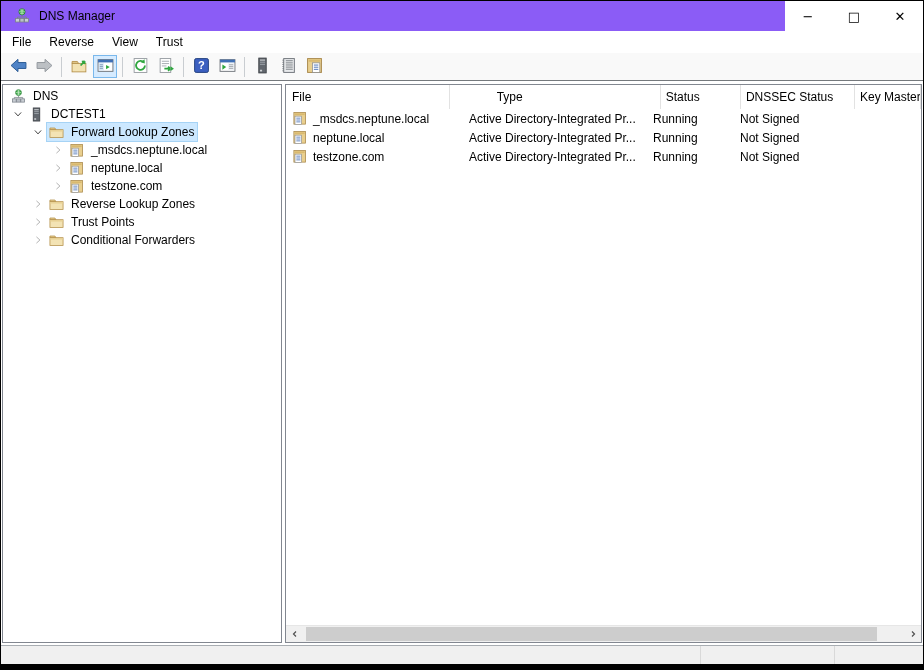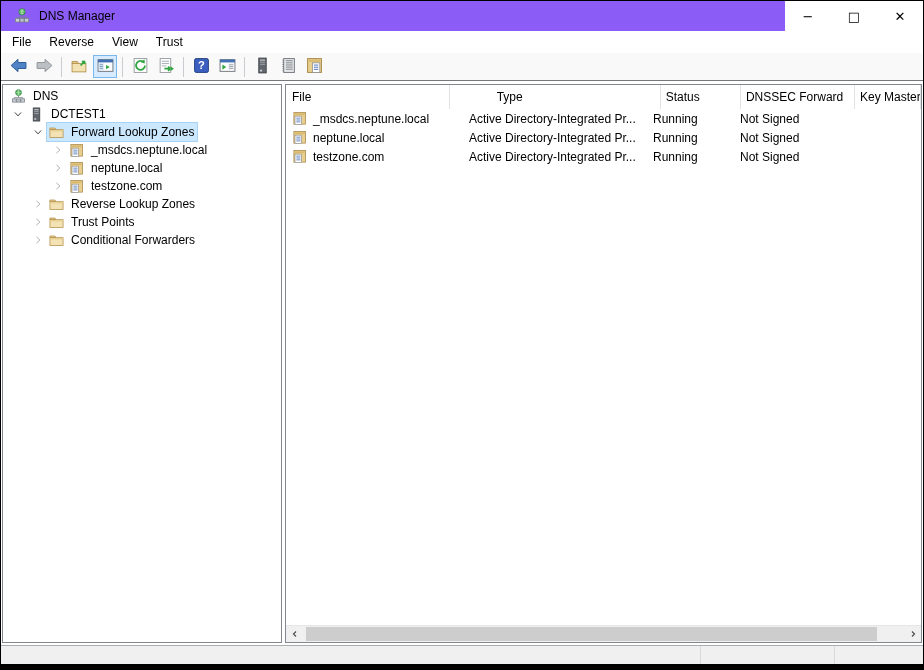--- a/index.html
+++ b/index.html
@@ -401,21 +401,21 @@
           <div class="hcell first" style="width: 178px;">
             <span>File</span>
           </div>
           <div class="hcell" style="width: 184px; margin-left: 42px;">
             <span>Type</span>
           </div>
           <div class="hcell" style="width: 87px;">
             <span>Status</span>
           </div>
           <div class="hcell" style="width: 124px;">
-            <span>DNSSEC Forward</span>
+            <span>DNSSEC Status</span>
           </div>
           <div class="hcell" style="width: 66px; flex: 1 0 66px;">
             <span>Key Master</span>
           </div>
         </div>
       <div class="list-body" id="list-body">
           <div class="list-row">
             <div class="cell name" style="width: 178px;">
               <span class="row-icon">
                 <svg viewBox="0 0 16 16">

